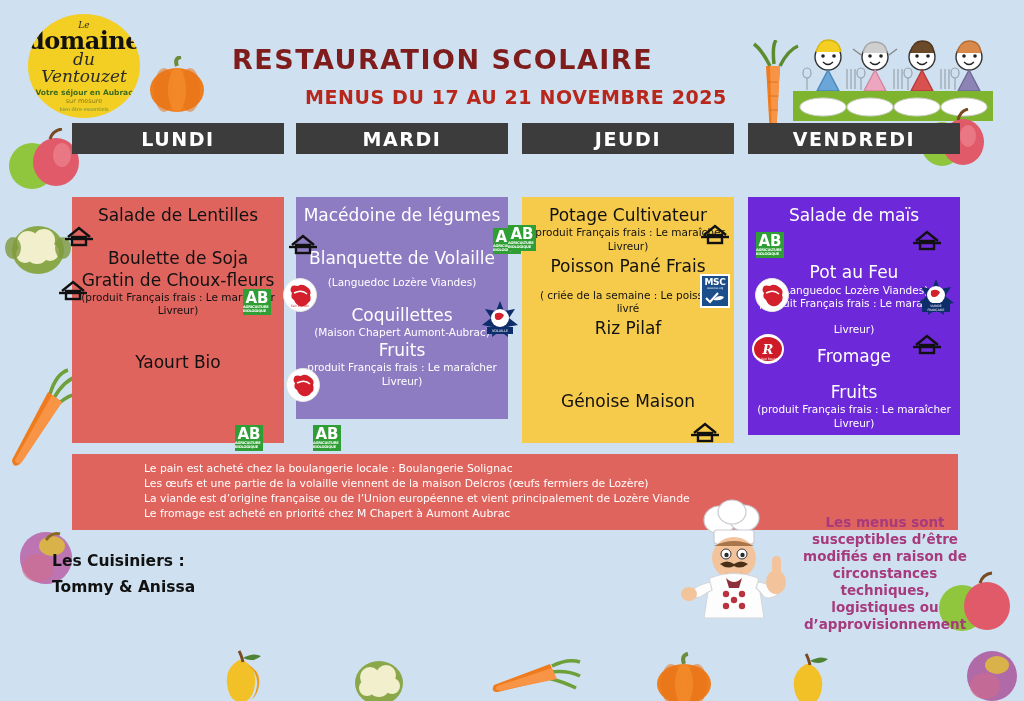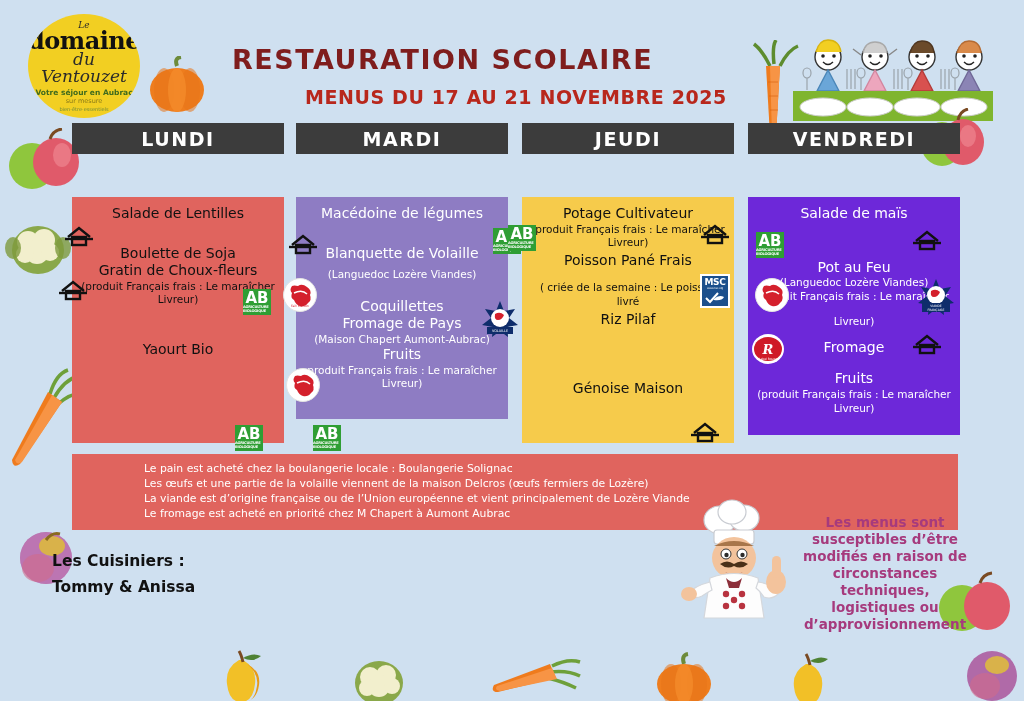--- a/index.html
+++ b/index.html
@@ -53,21 +53,21 @@
     color:#fff; font-size:19px; font-weight:700; letter-spacing:1.6px;
   }
 
   
   .card {
     position: absolute; top: 197px;
     padding: 8px 6px 0 6px;
     text-align: center;
     color: #111;
   }
-  .card .dish { font-size: 14px; line-height: 1.25; }
+  .card .dish { font-size: 17px; line-height: 1.25; }
   .card .note { font-size: 10.5px; line-height: 1.3; }
   .card .gap-s { height: 12px; }
   .card .gap-m { height: 22px; }
   .card .gap-l { height: 34px; }
   .card.light { color:#ffffff; }
 
   
   .badge { position:absolute; }
   .ab {
     width:28px; height:26px; background:#2f9e34;
@@ -335,21 +335,20 @@
     <span>AB</span>
     <span class="sub">AGRICULTURE BIOLOGIQUE</span>
   </div>
 
   <div class="card light" style="left:296px; width:212px; height:222px; background:#8e7cc3;">
     <div class="dish">Macédoine de légumes</div>
     <div class="gap-m"></div>
     <div class="dish">Blanquette de Volaille</div>
     <div class="note" style="margin-top:6px">(Languedoc Lozère Viandes)</div>
     <div class="dish" style="margin-top:16px">Coquillettes</div>
-    <div class="dish">Fromage de Pays</div>
     <div class="note">(Maison Chapert Aumont-Aubrac)</div>
     <div class="dish">Fruits</div>
     <div class="note">produit Français frais : Le maraîcher</div>
     <div class="note">Livreur)</div>
   </div>
 
   <div class="badge ab" style="left:493px; top:228px;">
     <span>AB</span>
     <span class="sub">AGRICULTURE BIOLOGIQUE</span>
   </div>

